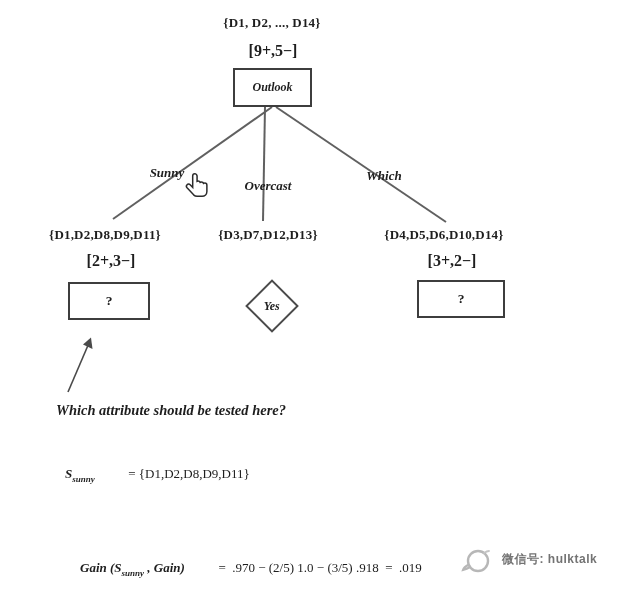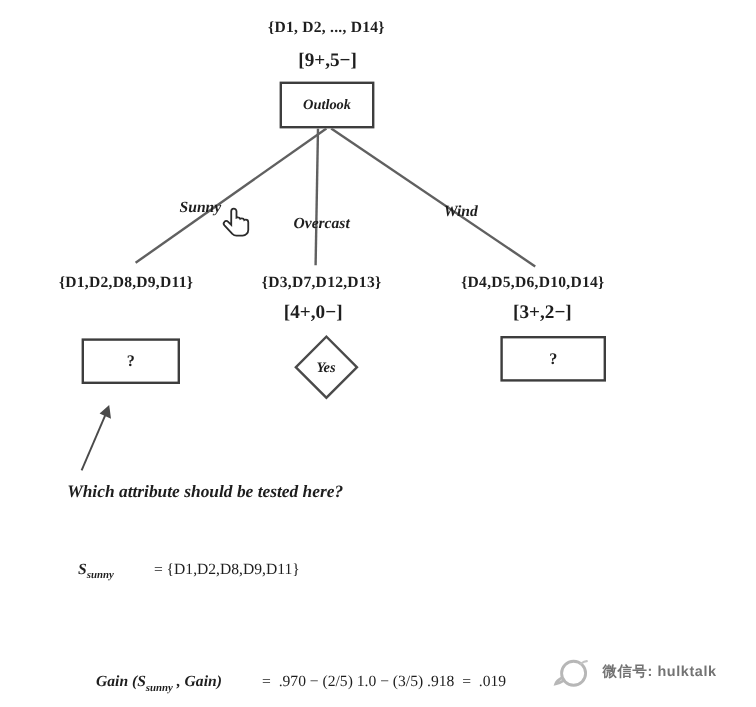--- a/index.html
+++ b/index.html
@@ -54,30 +54,30 @@
 
   <div class="abs ctr setlbl" style="left:122px;top:15px;width:300px;">{D1, D2, ..., D14}</div>
   <div class="abs ctr cntlbl" style="left:123px;top:42px;width:300px;">[9+,5−]</div>
 
   <div class="abs nodebox" style="left:233px;top:68px;width:79px;height:39px;">
     <span class="outlook-txt">Outlook</span>
   </div>
 
   <div class="abs ctr branchlbl" style="left:117px;top:165px;width:100px;">Sunny</div>
   <div class="abs ctr branchlbl" style="left:218px;top:178px;width:100px;">Overcast</div>
-  <div class="abs ctr branchlbl" style="left:334px;top:168px;width:100px;">Wind</div>
+  <div class="abs ctr branchlbl" style="left:334px;top:168px;width:100px;">Which</div>
 
   <svg class="abs" style="left:184px;top:172px;" width="28" height="30" viewBox="0 0 24 26">
     <path d="M9.2 1.6c-1 0-1.8.8-1.8 1.9v9.8l-2.2-2.2c-.8-.8-2-.8-2.7 0-.7.7-.7 1.8 0 2.6l5.7 6.1c.8.8 1.9 1.3 3 1.3h4.4c2.3 0 4.1-1.8 4.1-4.1v-5.6c0-1-.8-1.8-1.8-1.8-.4 0-.8.1-1.1.3-.2-.7-1-1.2-1.8-1.2-.4 0-.8.1-1.1.3-.3-.7-1-1.1-1.8-1.1-.3 0-.7.1-.9.2V3.5c0-1.1-.9-1.9-2-1.9z" fill="#ffffff" stroke="#2b2b2b" stroke-width="1.3"></path>
   </svg>
 
   <div class="abs ctr setlbl" style="left:5px;top:227px;width:200px;">{D1,D2,D8,D9,D11}</div>
+  <div class="abs ctr cntlbl" style="left:11px;top:252px;width:200px;">[2+,3−]</div>
 
   <div class="abs ctr setlbl" style="left:168px;top:227px;width:200px;">{D3,D7,D12,D13}</div>
-  <div class="abs ctr cntlbl" style="left:161px;top:252px;width:200px;">[4+,0−]</div>
 
   <div class="abs ctr setlbl" style="left:344px;top:227px;width:200px;">{D4,D5,D6,D10,D14}</div>
   <div class="abs ctr cntlbl" style="left:352px;top:252px;width:200px;">[3+,2−]</div>
 
   <div class="abs nodebox" style="left:68px;top:282px;width:82px;height:38px;">
     <span class="txt">?</span>
   </div>
 
   <div class="abs diamond" style="left:253px;top:287px;">
     <span class="txt">Yes</span>

